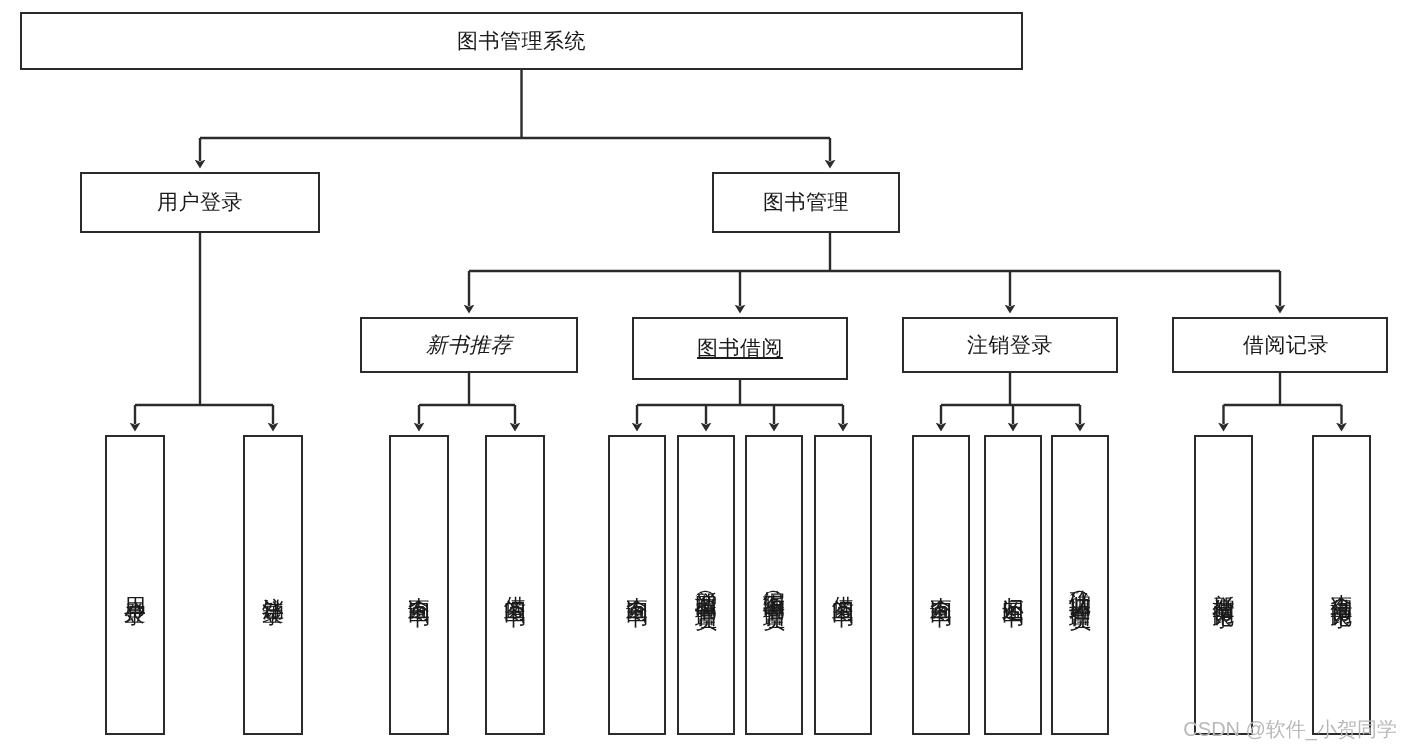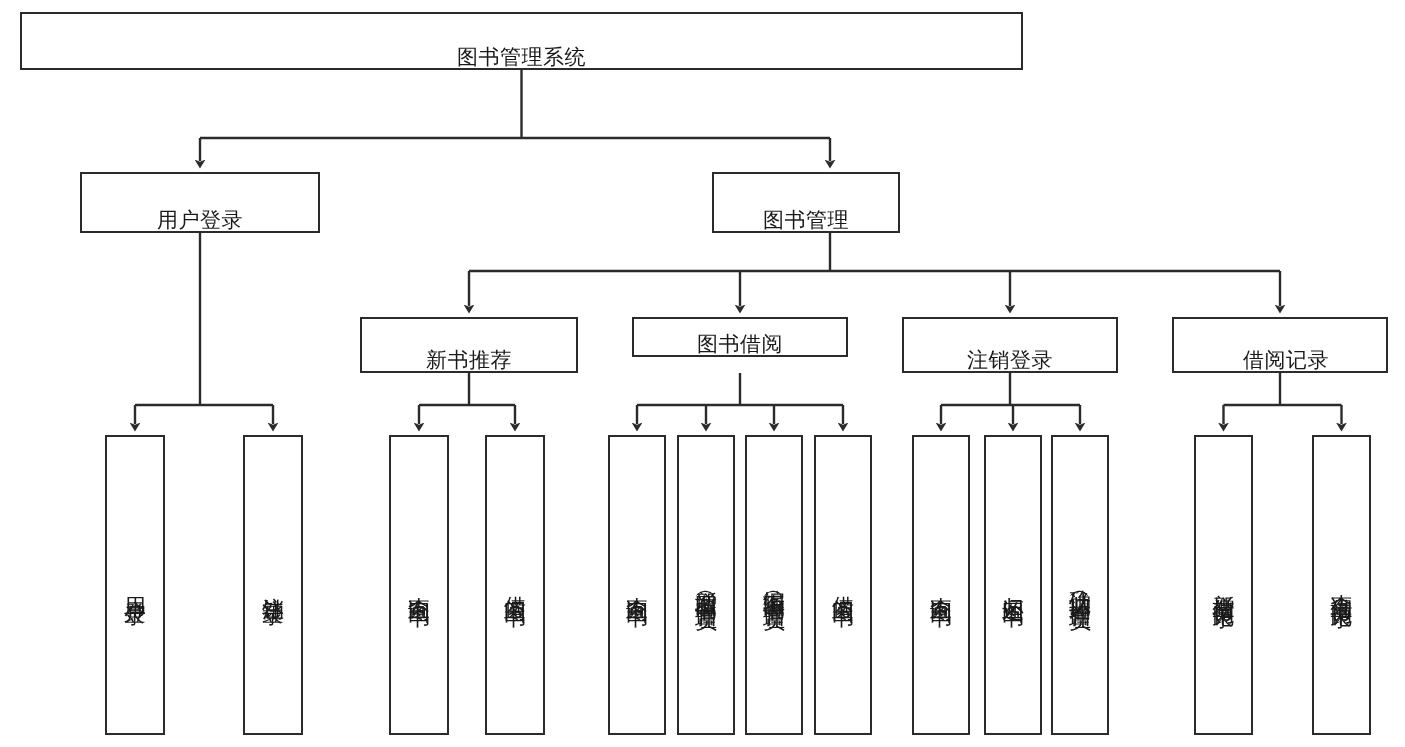--- a/index.html
+++ b/index.html
@@ -22,21 +22,21 @@
     position: absolute;
     left: 0; top: 0;
     width: 1405px; height: 747px;
     pointer-events: none;
   }
   .node {
     position: absolute;
     border: 2px solid #2b2b2b;
     background: #ffffff;
     display: flex;
-    align-items: flex-end;
+    align-items: center;
     justify-content: center;
     color: #1a1a1a;
     z-index: 2;
   }
   .node .label {
     display: block;
     text-align: center;
     line-height: 1.05;
     letter-spacing: 0.5px;
   }
@@ -120,24 +120,24 @@
   <div id="node-layer">
       <div class="node horiz" style="left: 20px; top: 12px; width: 1003px; height: 58px;">
         <span class="label">图书管理系统</span>
       </div>
       <div class="node horiz" style="left: 80px; top: 172px; width: 240px; height: 61px;">
         <span class="label">用户登录</span>
       </div>
       <div class="node horiz" style="left: 712px; top: 172px; width: 188px; height: 61px;">
         <span class="label">图书管理</span>
       </div>
-      <div class="node horiz" style="left: 360px; top: 317px; width: 218px; height: 56px;">
+      <div class="node horiz" style="left: 360px; top: 317px; width: 218px; height: 56px; font-style: italic;">
         <span class="label">新书推荐</span>
       </div>
-      <div class="node horiz" style="left: 632px; top: 317px; width: 216px; height: 40px;">
+      <div class="node horiz" style="left: 632px; top: 317px; width: 216px; height: 63px; text-decoration: underline;">
         <span class="label">图书借阅</span>
       </div>
       <div class="node horiz" style="left: 902px; top: 317px; width: 216px; height: 56px;">
         <span class="label">注销登录</span>
       </div>
       <div class="node horiz" style="left: 1172px; top: 317px; width: 216px; height: 56px; padding-left: 12px;">
         <span class="label">借阅记录</span>
       </div>
       <div class="node vert" style="left: 105px; top: 435px; width: 60px; height: 300px;">
         <span class="label">用户登录</span>
@@ -172,13 +172,14 @@
       <div class="node vert" style="left: 1051px; top: 435px; width: 58px; height: 300px;">
         <span class="label">确认归还（管理员）</span>
       </div>
       <div class="node vert" style="left: 1194px; top: 435px; width: 59px; height: 300px;">
         <span class="label">新增借阅记录</span>
       </div>
       <div class="node vert" style="left: 1312px; top: 435px; width: 59px; height: 300px;">
         <span class="label">查询借阅记录</span>
       </div>
     </div>
+  <div class="watermark">CSDN @软件_小贺同学</div>
 </div>
 
 </body></html>

